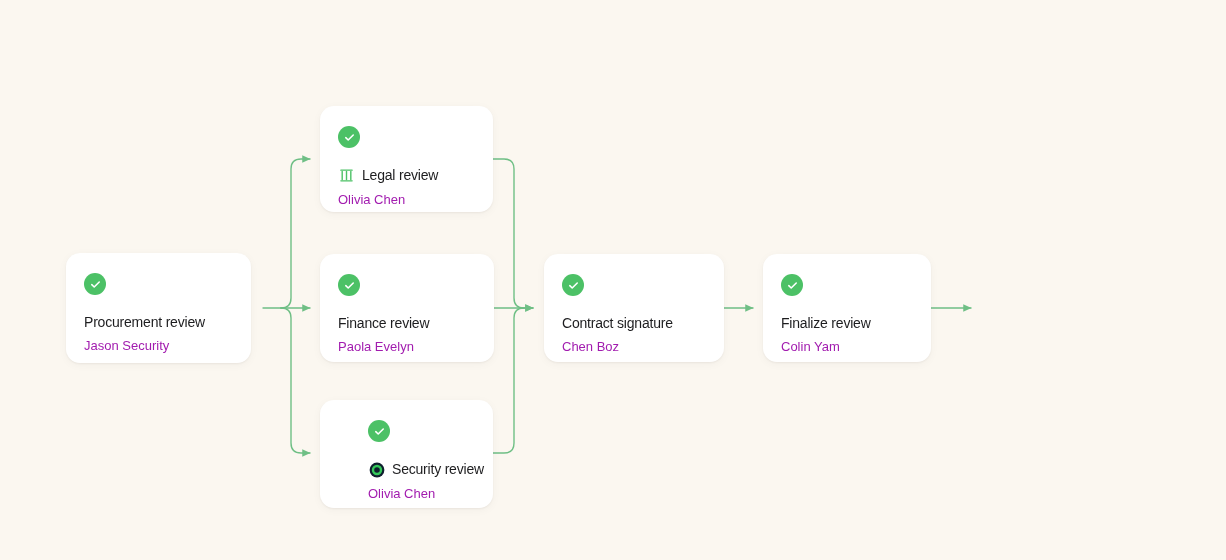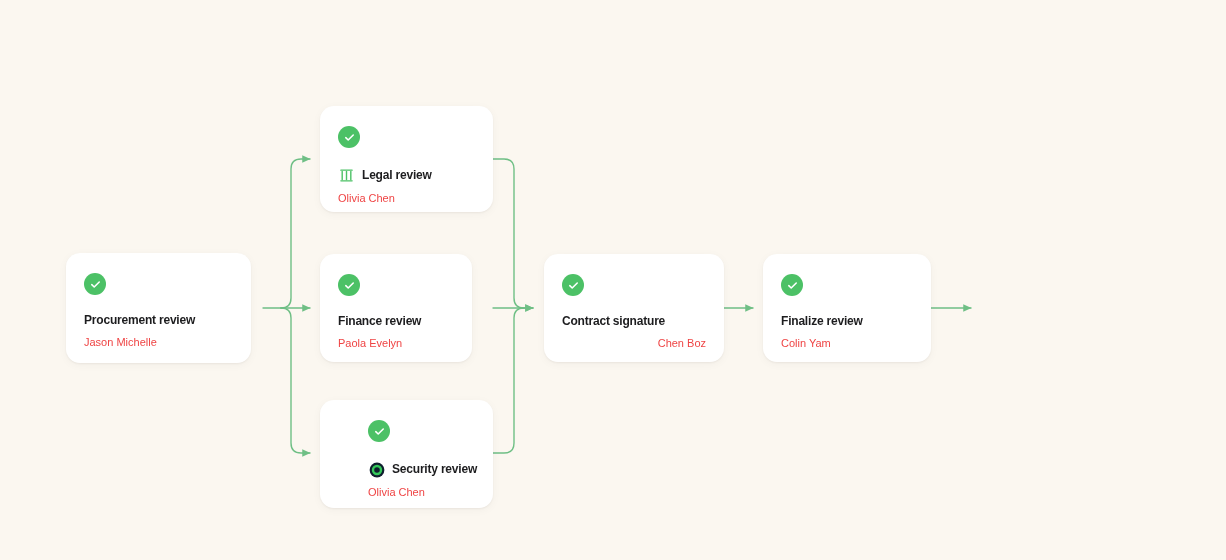--- a/index.html
+++ b/index.html
@@ -69,31 +69,31 @@
     width: 17px;
     height: 17px;
     flex: none;
     display: flex;
     align-items: center;
     justify-content: center;
   }
   .step-icon svg { display: block; }
 
   .card-title {
-    font-size: 12px;
-    font-weight: 700;
+    font-size: 14px;
+    font-weight: 400;
     color: #1D1D1F;
     letter-spacing: -0.2px;
     line-height: 1.15;
     white-space: nowrap;
   }
 
   .card-assignee {
-    font-size: 11px;
-    color: #ef4444;
+    font-size: 13px;
+    color: #a21caf;
     margin-top: 8px;
     line-height: 1.2;
     white-space: nowrap;
   }
 </style>
 </head>
 <body>
 
 <div id="canvas">
 
@@ -129,21 +129,21 @@
   <div class="card" style="left:66px; top:253px; width:185px; height:110px;">
     <div class="status-badge">
       <svg width="13" height="13" viewBox="0 0 16 16">
         <path d="M3.4 8.2 L6.4 11.1 L12.6 4.9" fill="none" stroke="#FFFFFF" stroke-width="1.9" stroke-linecap="round" stroke-linejoin="round"></path>
       </svg>
     </div>
     <div class="title-row">
 
       <span class="card-title">Procurement review</span>
     </div>
-    <div class="card-assignee">Jason Michelle</div>
+    <div class="card-assignee">Jason Security</div>
   </div>
 
   <div class="card" style="left:320px; top:106px; width:173px; height:106px;">
     <div class="status-badge">
       <svg width="13" height="13" viewBox="0 0 16 16">
         <path d="M3.4 8.2 L6.4 11.1 L12.6 4.9" fill="none" stroke="#FFFFFF" stroke-width="1.9" stroke-linecap="round" stroke-linejoin="round"></path>
       </svg>
     </div>
     <div class="title-row">
       <span class="step-icon">
@@ -155,21 +155,21 @@
             <line x1="12.6" y1="3.6" x2="12.6" y2="12.4"></line>
             <line x1="8" y1="3.6" x2="8" y2="12.4"></line>
           </g>
         </svg>
       </span>
       <span class="card-title">Legal review</span>
     </div>
     <div class="card-assignee">Olivia Chen</div>
   </div>
 
-  <div class="card" style="left:320px; top:254px; width:152px; height:108px;">
+  <div class="card" style="left:320px; top:254px; width:174px; height:108px;">
     <div class="status-badge">
       <svg width="13" height="13" viewBox="0 0 16 16">
         <path d="M3.4 8.2 L6.4 11.1 L12.6 4.9" fill="none" stroke="#FFFFFF" stroke-width="1.9" stroke-linecap="round" stroke-linejoin="round"></path>
       </svg>
     </div>
     <div class="title-row">
 
       <span class="card-title">Finance review</span>
     </div>
     <div class="card-assignee">Paola Evelyn</div>
@@ -187,21 +187,21 @@
           <circle cx="8" cy="8" r="7.4" fill="#0F1F2E"></circle>
           <circle cx="8" cy="8" r="4" fill="none" stroke="#34C759" stroke-width="2.4"></circle>
           <circle cx="8" cy="8" r="1.1" fill="#0F1F2E"></circle>
         </svg>
       </span>
       <span class="card-title">Security review</span>
     </div>
     <div class="card-assignee">Olivia Chen</div>
   </div>
 
-  <div class="card" style="left:544px; top:254px; width:180px; height:108px;text-align:right;">
+  <div class="card" style="left:544px; top:254px; width:180px; height:108px;">
     <div class="status-badge">
       <svg width="13" height="13" viewBox="0 0 16 16">
         <path d="M3.4 8.2 L6.4 11.1 L12.6 4.9" fill="none" stroke="#FFFFFF" stroke-width="1.9" stroke-linecap="round" stroke-linejoin="round"></path>
       </svg>
     </div>
     <div class="title-row">
 
       <span class="card-title">Contract signature</span>
     </div>
     <div class="card-assignee">Chen Boz</div>

